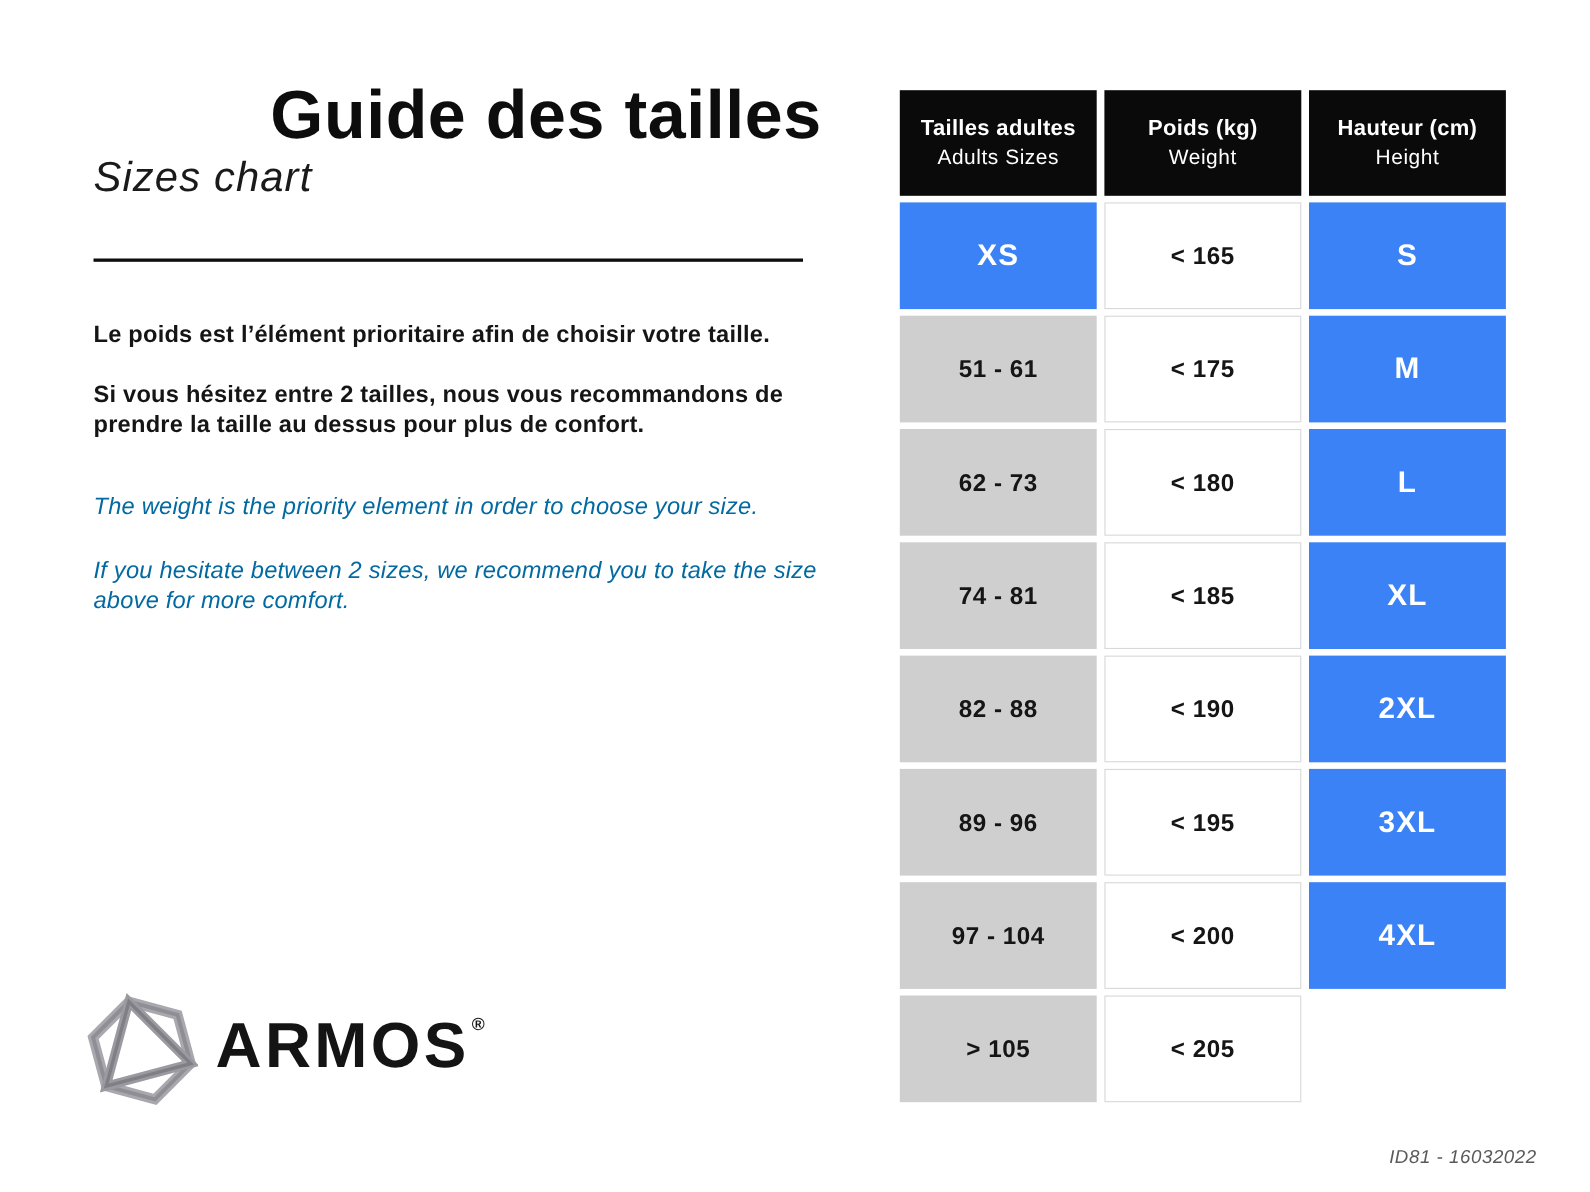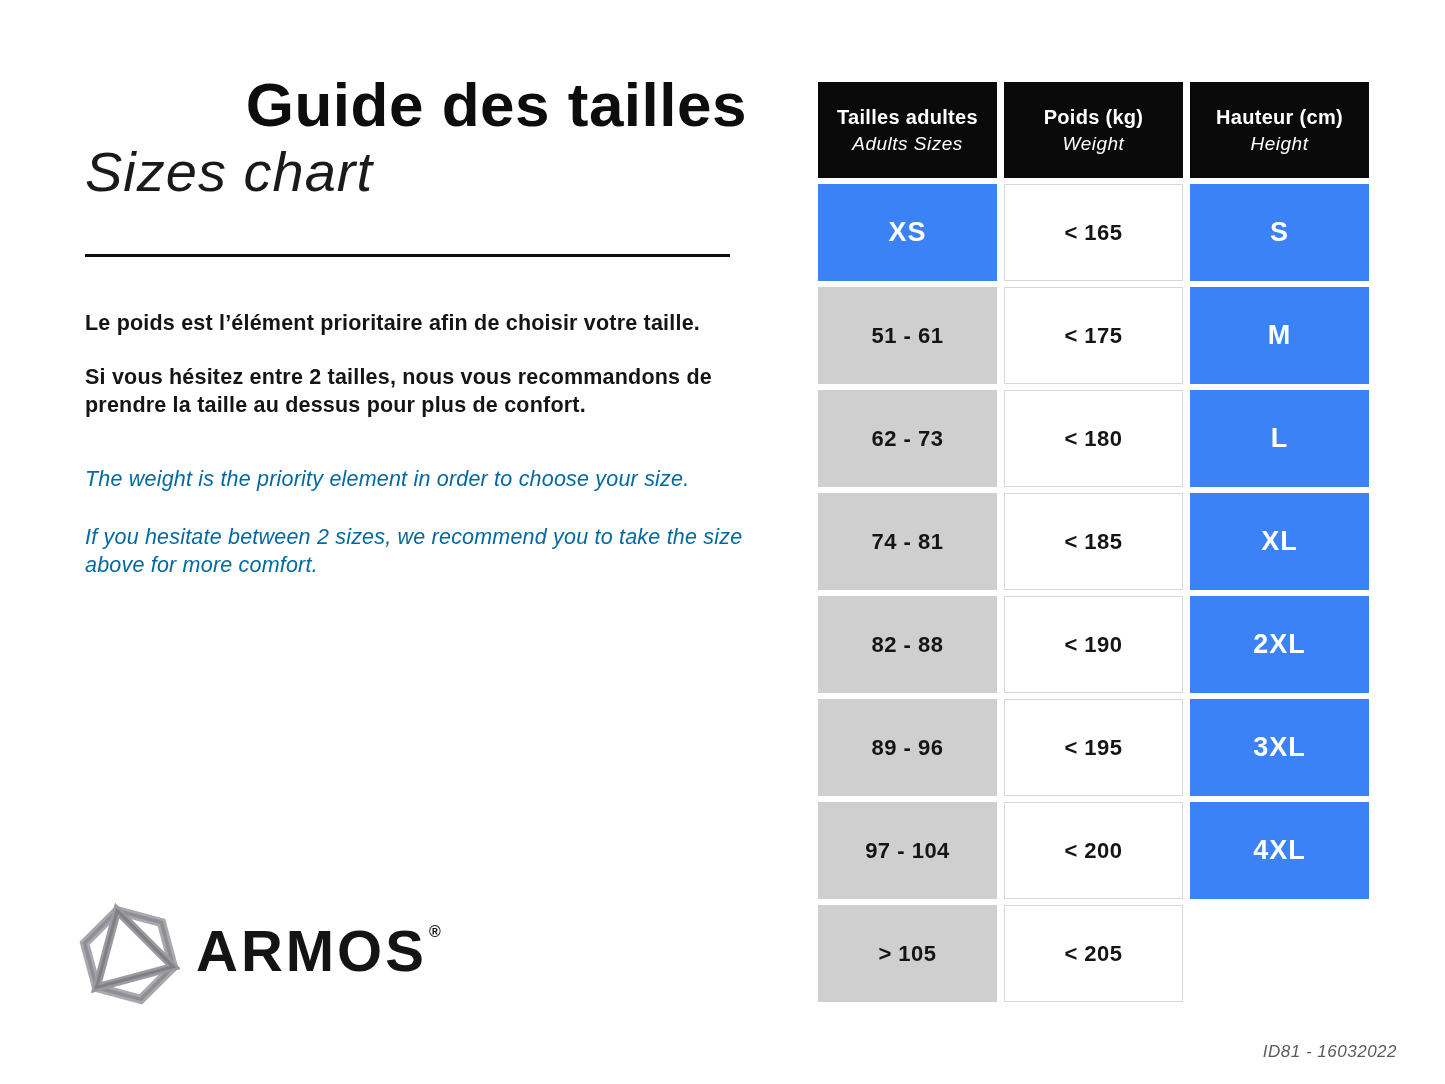--- a/index.html
+++ b/index.html
@@ -25,21 +25,21 @@
   }
   .title-fr {
     font-size: 62px;
     font-weight: 800;
     letter-spacing: 0.5px;
     line-height: 1.05;
     color: #0d0d0d;
     text-align: right;
   }
   .title-en {
-    font-size: 56px;
+    font-size: 38px;
     font-weight: 400;
     font-style: italic;
     letter-spacing: 1px;
     line-height: 1.05;
     margin-top: 6px;
     color: #1a1a1a;
   }
   .divider {
     margin-top: 52px;
     width: 645px;
@@ -103,21 +103,21 @@
     flex-direction: column;
     align-items: center;
     justify-content: center;
     text-align: center;
   }
   .cell.head {
     background: #0a0a0a;
     color: #ffffff;
   }
   .head-fr { font-size: 20px; font-weight: 700; letter-spacing: 0.3px; }
-  .head-en { font-size: 19px; font-weight: 300; font-style: italic; margin-top: 4px; letter-spacing: 0.5px; }
+  .head-en { font-size: 19px; font-weight: 300; margin-top: 4px; letter-spacing: 0.5px; }
   .cell.size {
     background: #3b82f6;
     color: #ffffff;
     font-size: 27px;
     font-weight: 800;
     letter-spacing: 1px;
   }
   .cell.weight {
     background: #cfcfcf;
     color: #151515;

